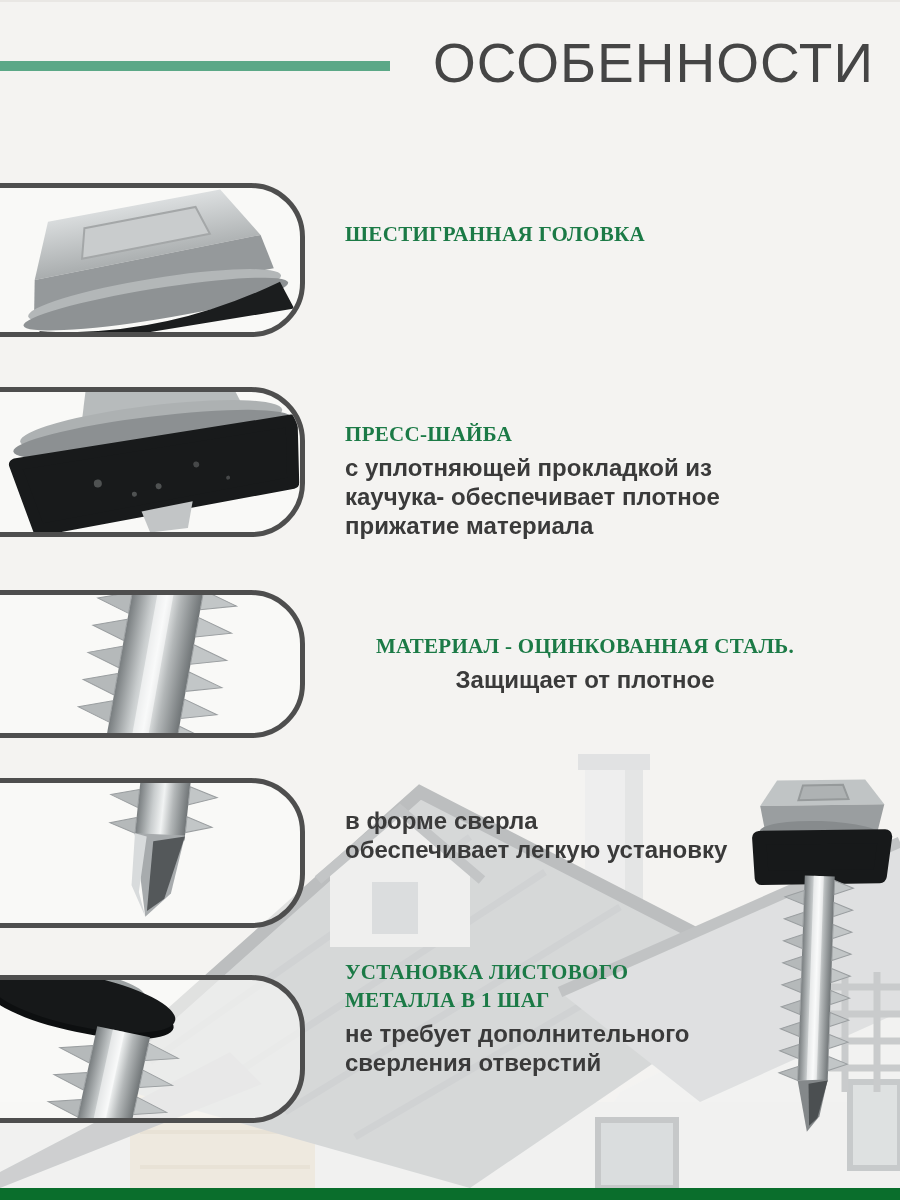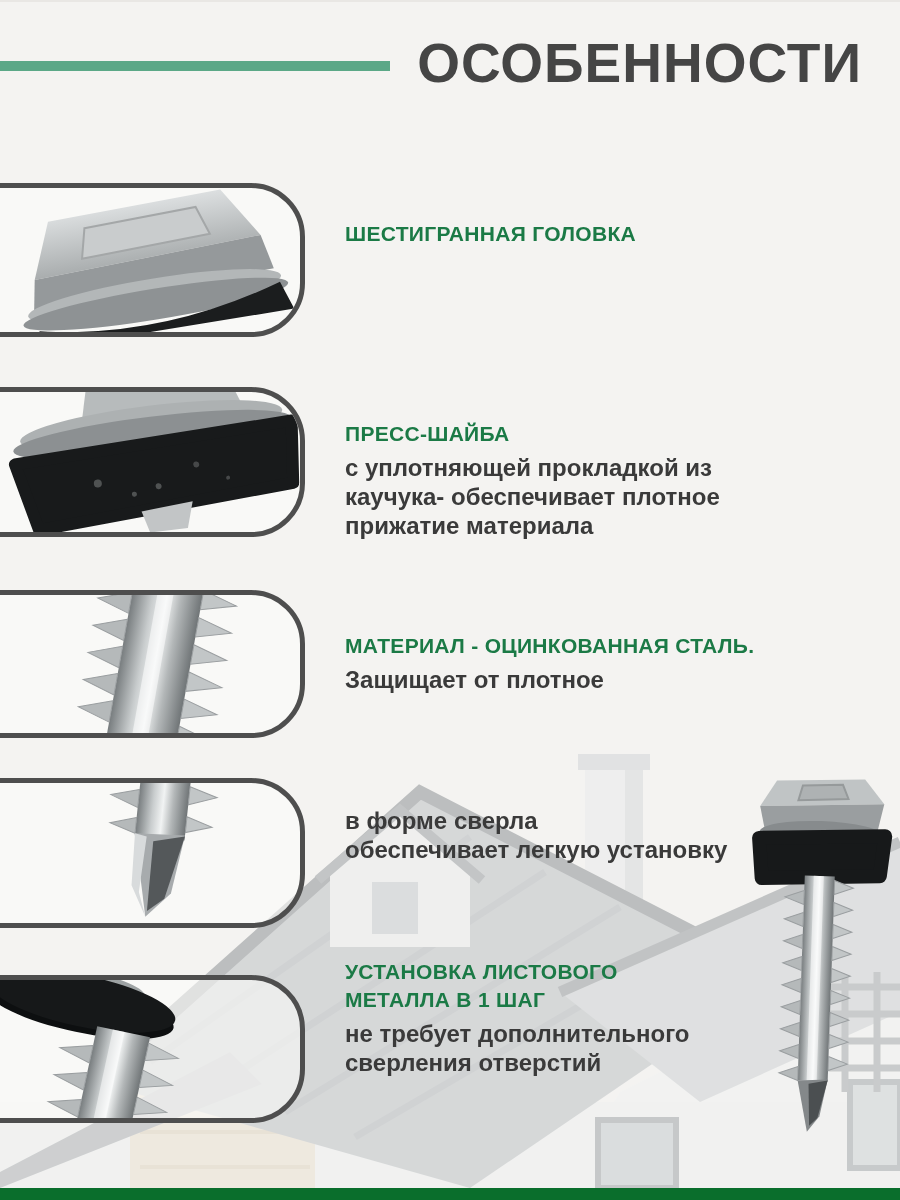--- a/index.html
+++ b/index.html
@@ -5,51 +5,51 @@
   html,body{margin:0;padding:0;background:#cfcfcc;}
   .canvas{
     position:relative;width:900px;height:1200px;margin:0 auto;
     background:#f4f3f1;overflow:hidden;
     font-family:"Liberation Sans", sans-serif;
   }
   .top-hairline{position:absolute;top:0;left:0;width:100%;height:2px;background:#e9e7e4;}
   
   .accent-bar{position:absolute;left:0;top:61px;width:390px;height:10px;background:#5ba887;}
   .title{
-    position:absolute;top:36px;right:38px;
-    font-size:55px;font-weight:bold;line-height:1;
+    position:absolute;top:36px;right:26px;
+    font-size:55px;font-weight:normal;line-height:1;
     color:#454545;letter-spacing:1px;white-space:nowrap;
   }
   
   .house-bg{position:absolute;left:0;top:752px;width:900px;height:436px;opacity:.42;}
   
   .panel{
     position:absolute;left:-60px;width:365px;box-sizing:border-box;
     border:5px solid #4e4e4e;border-radius:0 54px 54px 0;
     background:rgba(253,253,252,.55);overflow:hidden;
   }
   .panel svg{position:absolute;left:0;top:0;width:100%;height:100%;display:block;}
   .p1{top:183px;height:154px;}
   .p2{top:387px;height:150px;}
   .p3{top:590px;height:148px;}
   .p4{top:778px;height:150px;}
   .p5{top:975px;height:148px;}
   
   .feature{position:absolute;left:345px;width:480px;}
   .feature h2{
     margin:0 0 5px 0;font-size:21px;font-weight:bold;line-height:28px;
-    color:#1b7a46;letter-spacing:.3px;white-space:pre-line;
+    color:#1b7a46;letter-spacing:.3px;white-space:pre-line;font-family:Liberation Serif, serif;
   }
   .feature p{
     margin:0;font-size:24px;font-weight:bold;line-height:29px;
     color:#3a3a3a;white-space:pre-line;
   }
   .f1{top:220px;}
   .f2{top:420px;}
-  .f3{top:632px;}
+  .f3{top:632px;text-align:center;}
   .f4{top:806px;width:500px;}
   .f5{top:958px;}
   
   .screw-product{position:absolute;left:733px;top:776px;width:172px;height:372px;}
   .screw-product svg{width:100%;height:100%;display:block;}
   
   .footer-bar{position:absolute;left:0;bottom:0;width:100%;height:12px;background:#0a6e2c;}
 </style>
 </head>
 <body>

